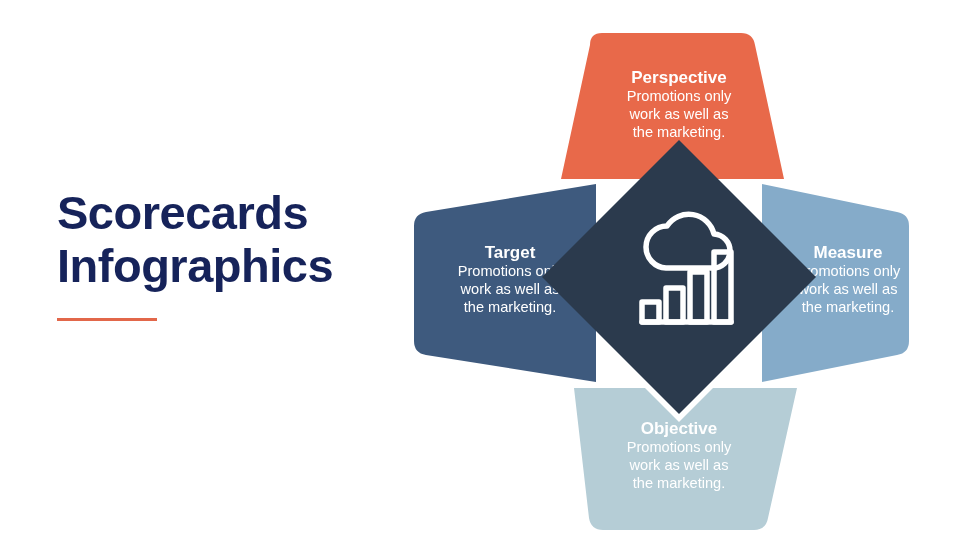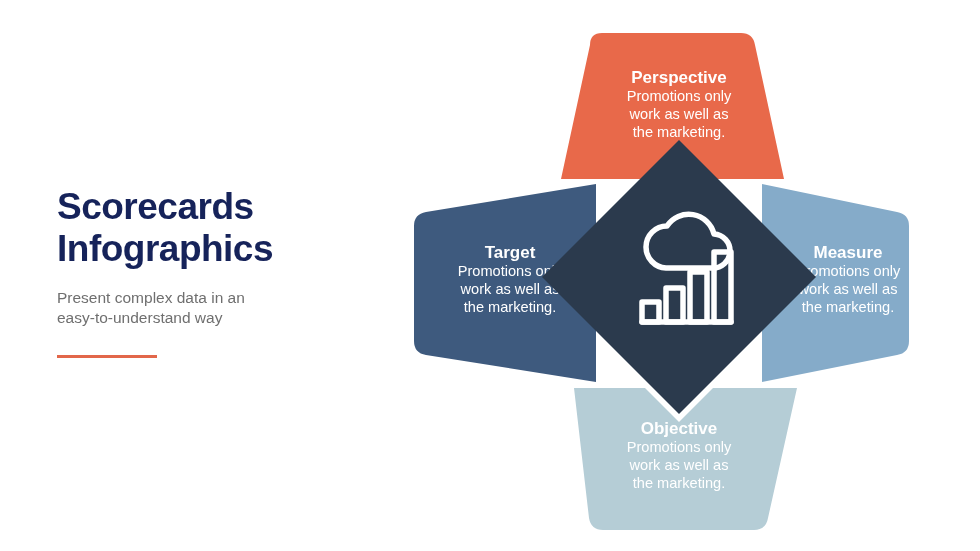--- a/index.html
+++ b/index.html
@@ -24,21 +24,21 @@
   }
 
   
   #text-panel {
     position: absolute;
     left: 57px;
     top: 186px;
     width: 330px;
   }
   #page-title {
-    font-size: 37px;
+    font-size: 47px;
     line-height: 1.13;
     font-weight: 700;
     color: #16235a;
     letter-spacing: -0.5px;
     margin: 0;
     white-space: pre-line;
   }
   #page-subtitle {
     margin: 18px 0 0 0;
     font-size: 15.5px;
@@ -83,21 +83,20 @@
   }
 </style>
 </head>
 <body>
 
 <div id="slide">
 
   <div id="text-panel">
     <h1 id="page-title">Scorecards
 Infographics</h1>
-    <p id="page-subtitle">Present complex data in an easy-to-understand way</p>
     <div id="accent-rule"></div>
   </div>
 
   <div id="infographic">
     <svg viewBox="0 0 580 551" xmlns="http://www.w3.org/2000/svg">
 
       <g>
         <path fill="#e8694a" d="M 190 45
                  Q 190 33 202 33
                  L 341 33

